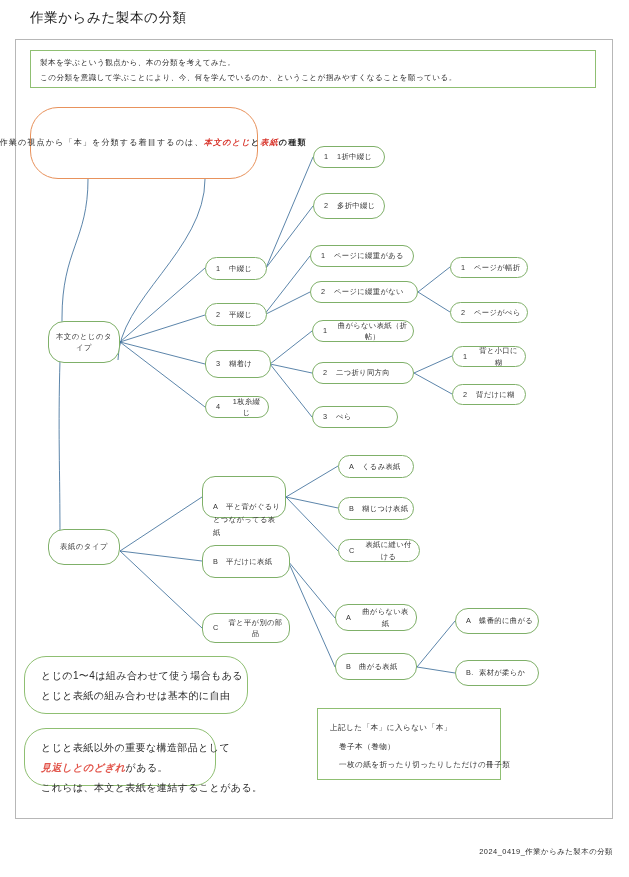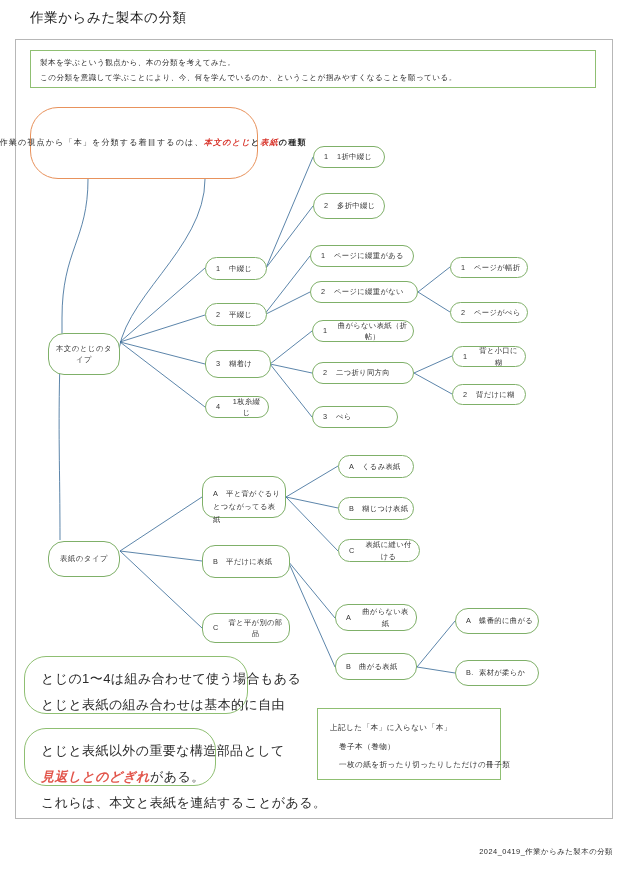--- a/index.html
+++ b/index.html
@@ -73,30 +73,29 @@
     justify-content: flex-start;
     padding-left: 10px;
   }
   .node .num {
     display: inline-block;
     min-width: 13px;
     text-align: left;
   }
   .node.multiline {
     display: block;
-    padding-top: 11px;
+    padding-top: 24px;
     line-height: 1.75;
   }
 
   
   .node.root {
     border-radius: 16px;
     font-size: 7.4px;
     letter-spacing: 0.5px;
-    margin-top: 12px;
   }
 
   
   .note-rect {
     position: absolute;
     box-sizing: border-box;
     border: 1px solid #8fbf72;
     background: #ffffff;
     font-size: 7.6px;
     line-height: 1.95;
@@ -105,21 +104,21 @@
     padding: 5px 9px;
   }
 
   
   .note-round {
     position: absolute;
     box-sizing: border-box;
     border: 1px solid #8fbf72;
     border-radius: 22px;
     background: #ffffff;
-    font-size: 13px;
+    font-size: 10px;
     line-height: 2.0;
     letter-spacing: 0.4px;
     color: #2b2b2b;
     padding: 9px 16px;
   }
 
   
   #focus-box {
     position: absolute;
     left: 30px;

